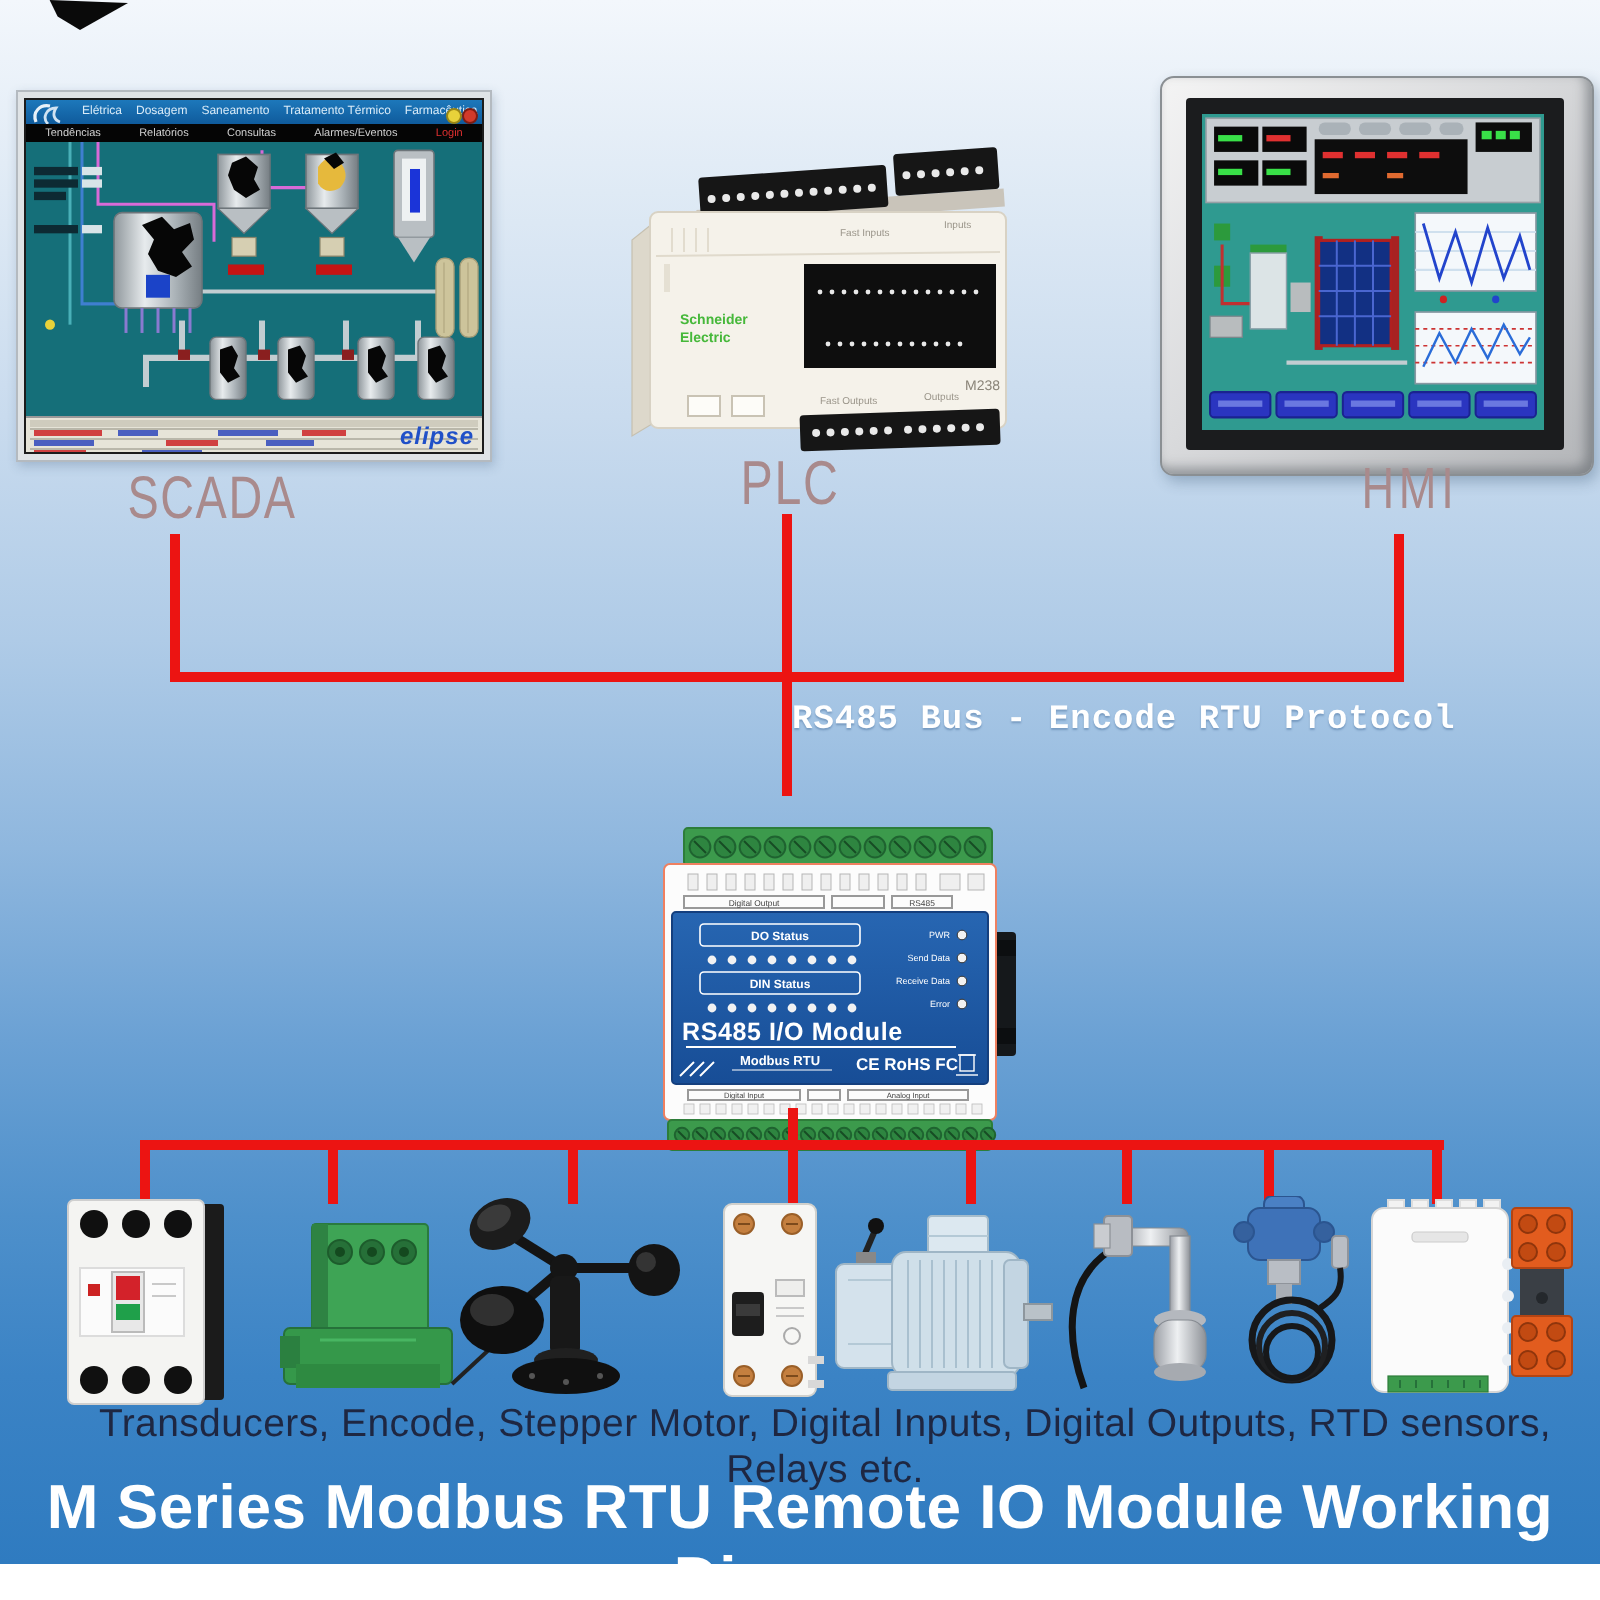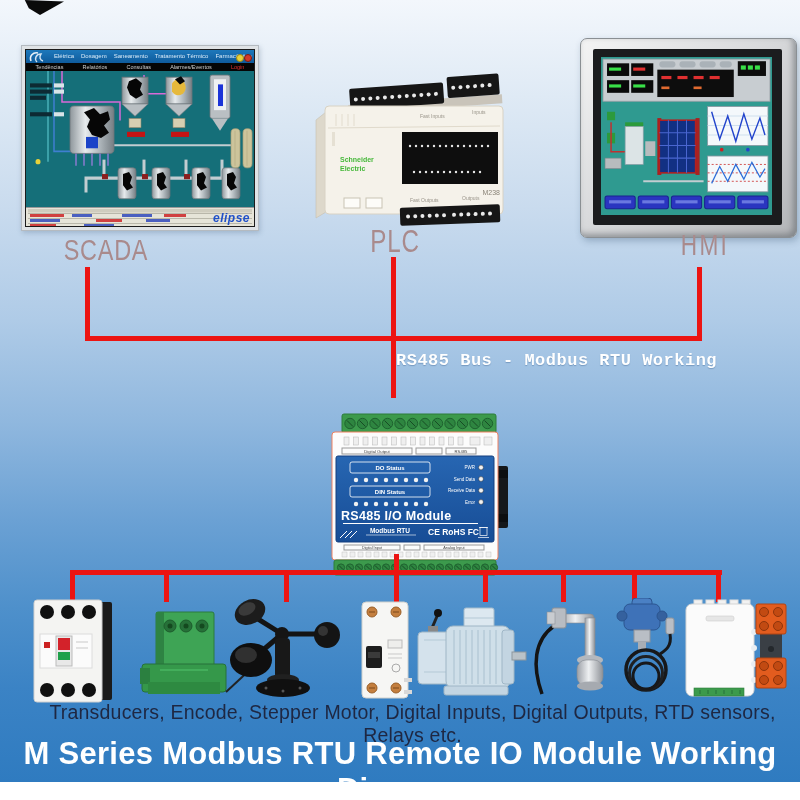--- a/index.html
+++ b/index.html
@@ -24,21 +24,21 @@
   }
   .caption{
     position:absolute;left:0;right:0;top:701px;text-align:center;
     color:#1e2742;font-size:19.5px;font-weight:500;letter-spacing:.2px;padding-left:25px;
   }
   .title{
     position:absolute;left:0;right:0;top:736px;text-align:center;
     color:#ffffff;font-size:31px;font-weight:700;letter-spacing:.3px;
   }
   
-  .scada{left:21px;top:45px;width:236px;height:184px;background:#dfe3e6;
+  .scada{left:8px;top:45px;width:236px;height:184px;background:#dfe3e6;
     border:1px solid #b4bac0;box-shadow:1px 2px 5px rgba(50,80,110,.25);padding:0;}
   .scada-screen{position:absolute;inset:3px;border:1px solid #1c1c1c;display:flex;flex-direction:column;background:#156f79;}
   .scada-menubar{height:15px;background:linear-gradient(#1d78bb,#0f5b9c);display:flex;align-items:center;
     gap:7px;padding-left:28px;font-size:6px;color:#d9ebf8;position:relative;white-space:nowrap;overflow:hidden;}
   .scada-menubar .dotY{position:absolute;right:10px;top:4px;width:6px;height:6px;border-radius:50%;background:#e8d23a;border:1px solid #9a8616;}
   .scada-menubar .dotR{position:absolute;right:2px;top:4px;width:6px;height:6px;border-radius:50%;background:#d23a2a;border:1px solid #7d1c12;}
   .scada-submenu{height:10px;background:#050505;display:flex;align-items:center;justify-content:space-around;
     font-size:5.5px;color:#cfcfcf;position:relative;}
   .scada-submenu .login{color:#e03030;}
   .scada-main{flex:1;position:relative;}
@@ -379,21 +379,21 @@
 
   <div class="toplabel" style="left:36px;top:233px;width:140px">SCADA</div>
   <div class="toplabel" style="left:340px;top:224px;width:110px;font-size:31px">PLC</div>
   <div class="toplabel" style="left:650px;top:229px;width:110px;font-size:29px;letter-spacing:3px">HMI</div>
 
   <div class="rl" style="left:85px;top:267px;width:5px;height:74px"></div>
   <div class="rl" style="left:391px;top:257px;width:5px;height:141px"></div>
   <div class="rl" style="left:697px;top:267px;width:5px;height:74px"></div>
   <div class="rl" style="left:85px;top:336px;width:617px;height:5px"></div>
 
-  <div class="buslabel">RS485 Bus - Modbus RTU Working</div>
+  <div class="buslabel">RS485 Bus - Encode RTU Protocol</div>
 
   <div class="abs module">
     <svg width="182" height="168" viewBox="0 0 182 168">
 
       <rect x="166" y="56" width="14" height="62" rx="2" fill="#15181b"></rect>
       <rect x="166" y="60" width="14" height="8" fill="#0c0e10"></rect>
       <rect x="166" y="104" width="14" height="8" fill="#0c0e10"></rect>
 
       <g>
         <rect x="14" y="4" width="154" height="19" rx="2" fill="#3c9a4c" stroke="#2d7d3a"></rect>

